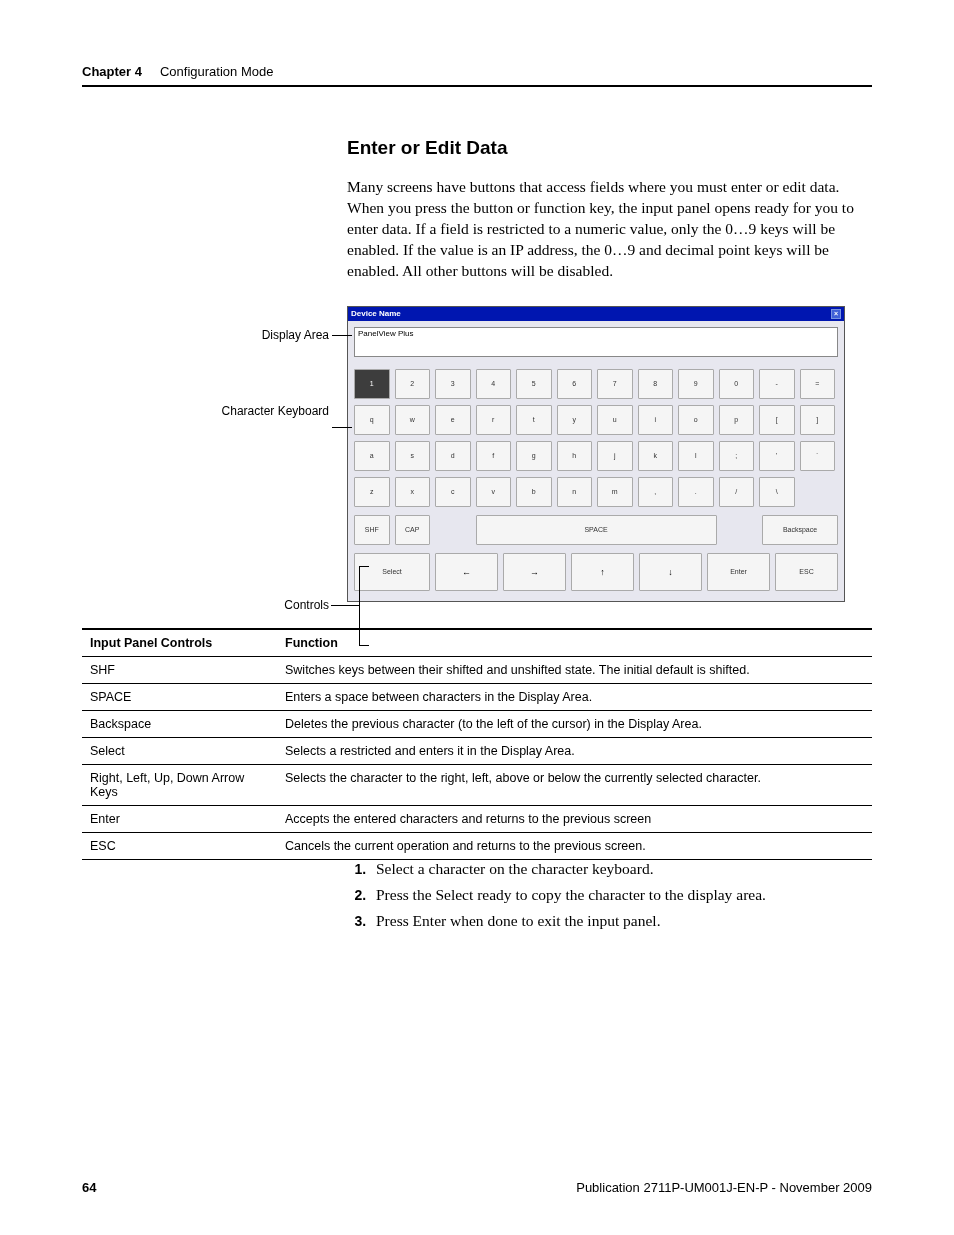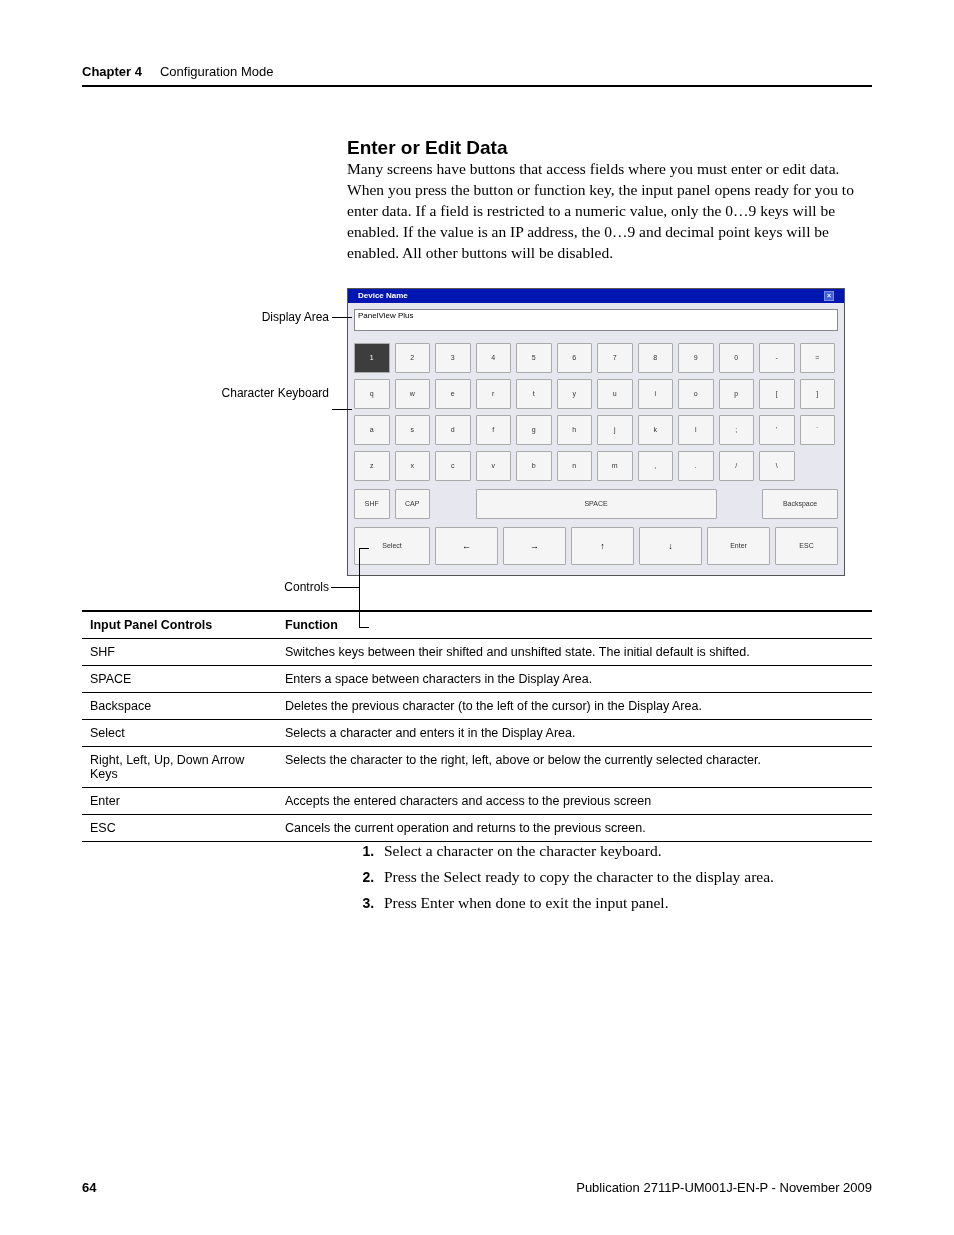--- a/index.html
+++ b/index.html
@@ -20,21 +20,21 @@
     font-size: 13px;
     margin-bottom: 6px;
   }
   .header-line .chap { font-weight: bold; }
   .rule { border-top: 2px solid #000; margin-bottom: 50px; }
   .content-col { margin-left: 265px; }
   h2.section {
     font-family: Arial, Helvetica, sans-serif;
     font-weight: bold;
     font-size: 19px;
-    margin-bottom: 0;
+    margin-bottom: 18px;
   }
   p.body {
     font-size: 15.5px;
     line-height: 1.35;
     margin-bottom: 24px;
   }
   
   .diagram-wrap { position: relative; margin-top: 6px; }
   .callouts {
     position: absolute;
@@ -50,40 +50,40 @@
   .panel {
     border: 1px solid #555;
     width: 498px;
     font-family: Arial, Helvetica, sans-serif;
   }
   .panel-title {
     background: #0016b0;
     color: #fff;
     font-size: 8px;
     font-weight: bold;
-    padding: 2px 10px;
+    padding: 2px 3px;
     display: flex;
     justify-content: space-between;
     align-items: center;
     text-align: center;
   }
   .close-x {
     background: #4060d8;
     color: #fff;
     font-size: 7px;
     width: 10px; height: 10px;
     display: flex; align-items: center; justify-content: center;
     border: 1px solid #7893e0;
   }
   .panel-body { background: #e7e7ef; padding: 6px 6px 10px 6px; }
   .display-field {
     background: #fff;
     border: 1px solid #888;
     width: 100%;
-    height: 22px;
+    height: 30px;
     font-size: 8px;
     padding: 1px 3px;
     margin-bottom: 12px;
   }
   .krow { display: flex; gap: 5px; margin-bottom: 6px; }
   .key {
     background: #f5f5f5;
     border: 1px solid #aaa;
     height: 30px;
     display: flex;
@@ -119,38 +119,38 @@
     color: #000;
     border-radius: 1px;
   }
   .nav-btn .lbl { font-size: 7px; color: #333; }
   
   table.controls {
     width: 100%;
     border-collapse: collapse;
     font-family: Arial, Helvetica, sans-serif;
     font-size: 12.5px;
-    margin-top: 34px;
+    margin-top: 26px;
   }
   table.controls th, table.controls td {
     border-top: 1px solid #000;
     border-bottom: 1px solid #000;
     padding: 6px 8px;
     text-align: left;
     vertical-align: top;
   }
   table.controls th { font-weight: bold; }
   table.controls .col1 { width: 195px; }
   table.controls thead tr { border-top: 2px solid #000; }
   p.follow {
     font-size: 15.5px;
     margin-top: 22px;
     margin-bottom: 10px;
   }
-  ol.steps { margin-left: 31px; font-size: 15.5px; }
+  ol.steps { margin-left: 23px; font-size: 15.5px; }
   ol.steps > li { margin-bottom: 8px; padding-left: 6px; }
   ol.steps > li::marker { font-weight: bold; font-family: Arial, Helvetica, sans-serif; font-size: 14px; }
   ul.sub { list-style: disc; margin: 6px 0 10px 32px; }
   ul.sub li { margin-bottom: 6px; line-height: 1.3; }
   .footer {
     position: absolute;
     bottom: 40px;
     left: 82px;
     right: 82px;
     display: flex;
@@ -309,29 +309,29 @@
       <tr>
         <td class="col1">SPACE</td>
         <td>Enters a space between characters in the Display Area.</td>
       </tr>
       <tr>
         <td class="col1">Backspace</td>
         <td>Deletes the previous character (to the left of the cursor) in the Display Area.</td>
       </tr>
       <tr>
         <td class="col1">Select</td>
-        <td>Selects a character and enters it in the Display Area.</td>
+        <td>Selects a restricted and enters it in the Display Area.</td>
       </tr>
       <tr>
         <td class="col1">Right, Left, Up, Down Arrow Keys</td>
         <td>Selects the character to the right, left, above or below the currently selected character.</td>
       </tr>
       <tr>
         <td class="col1">Enter</td>
-        <td>Accepts the entered characters and access to the previous screen</td>
+        <td>Accepts the entered characters and returns to the previous screen</td>
       </tr>
       <tr>
         <td class="col1">ESC</td>
         <td>Cancels the current operation and returns to the previous screen.</td>
       </tr>
     </tbody>
 </table>
 
 <div class="content-col">
   <ol class="steps">

